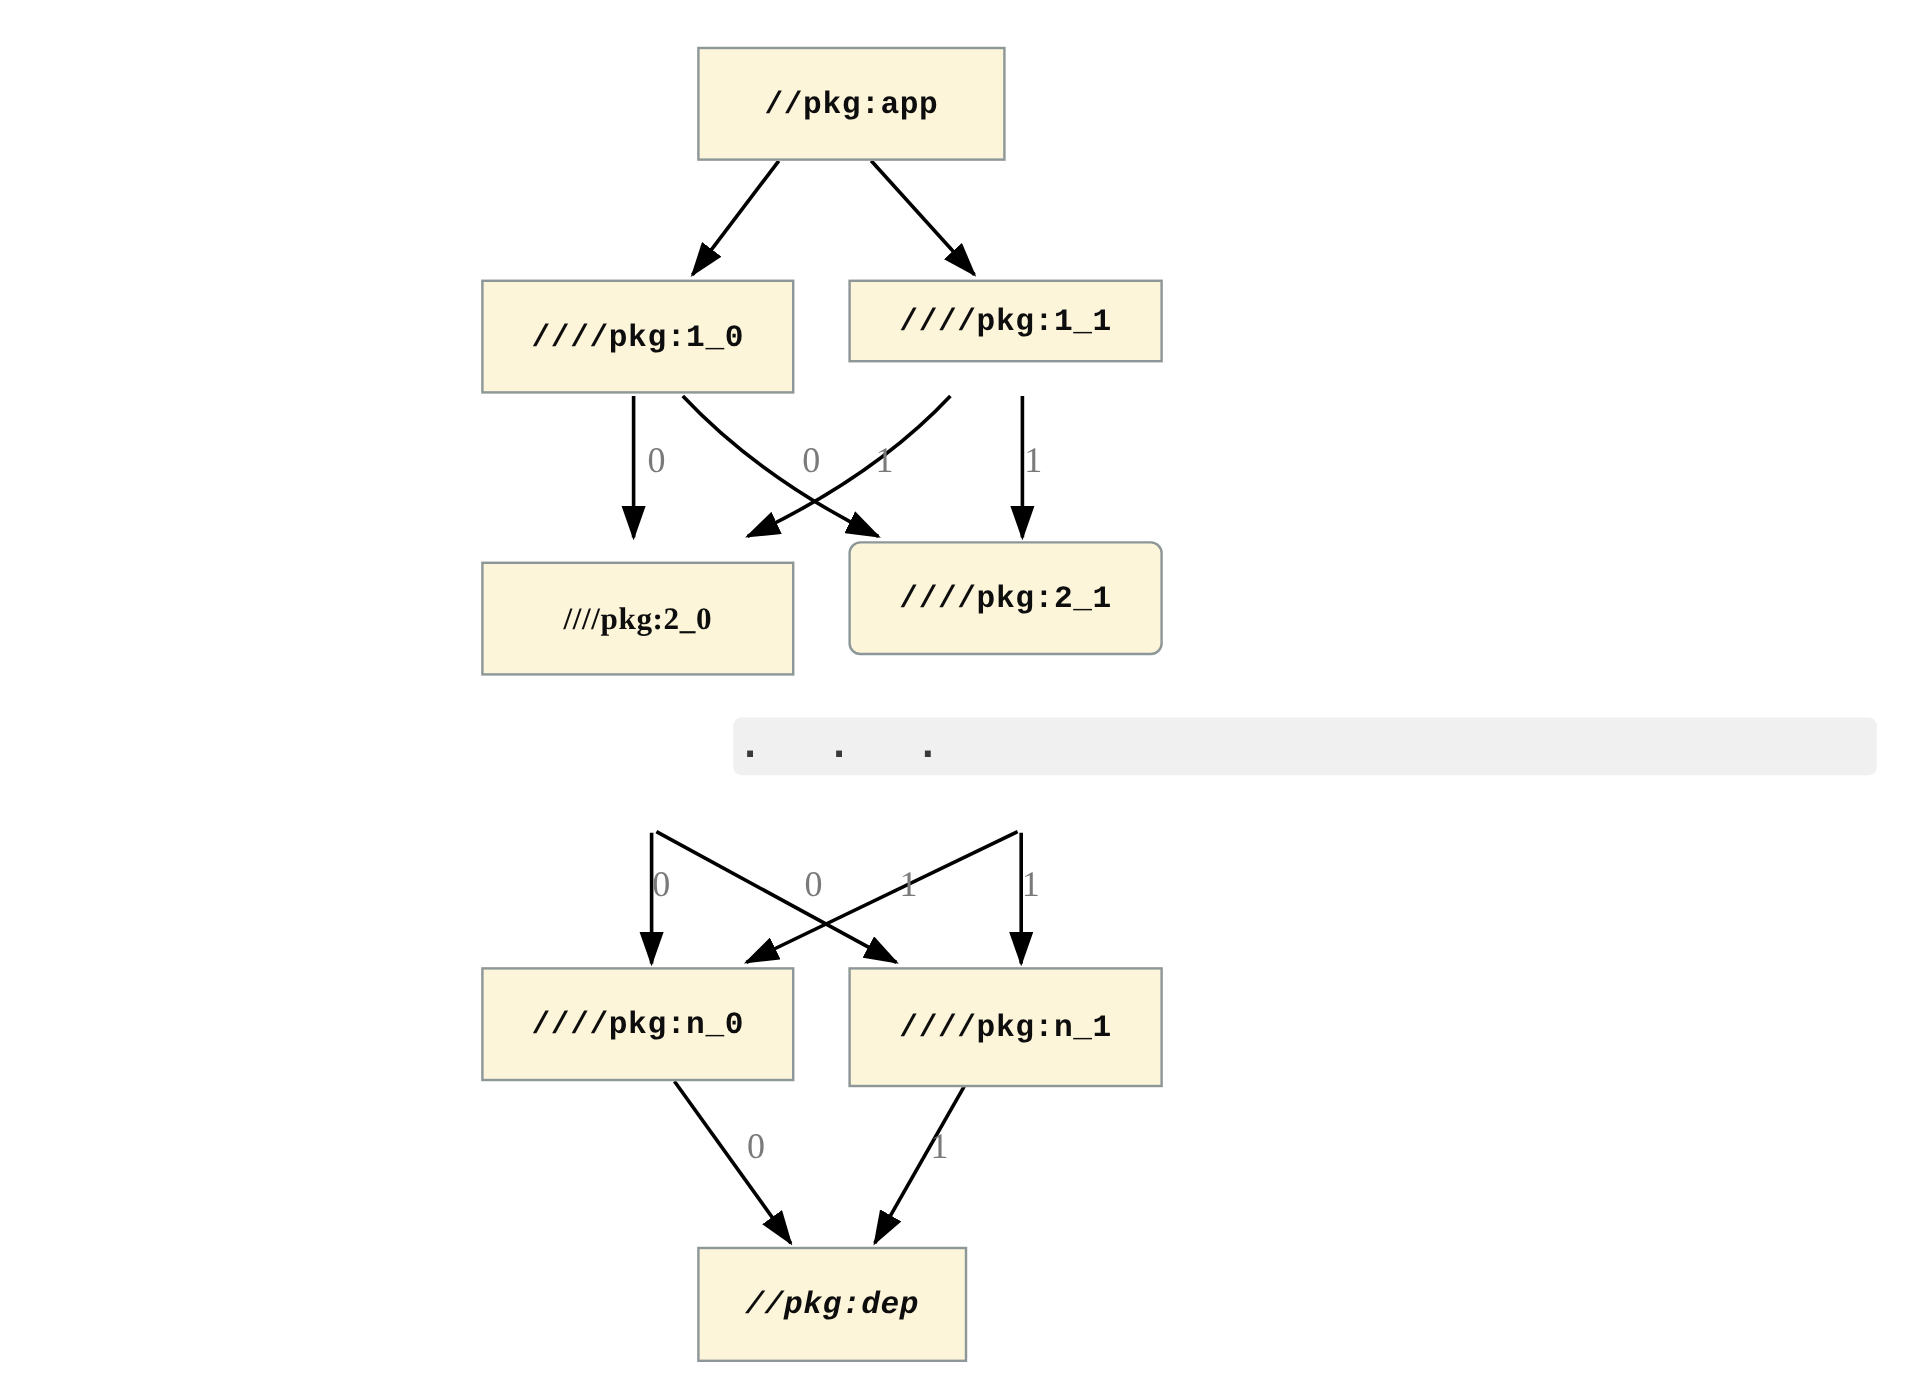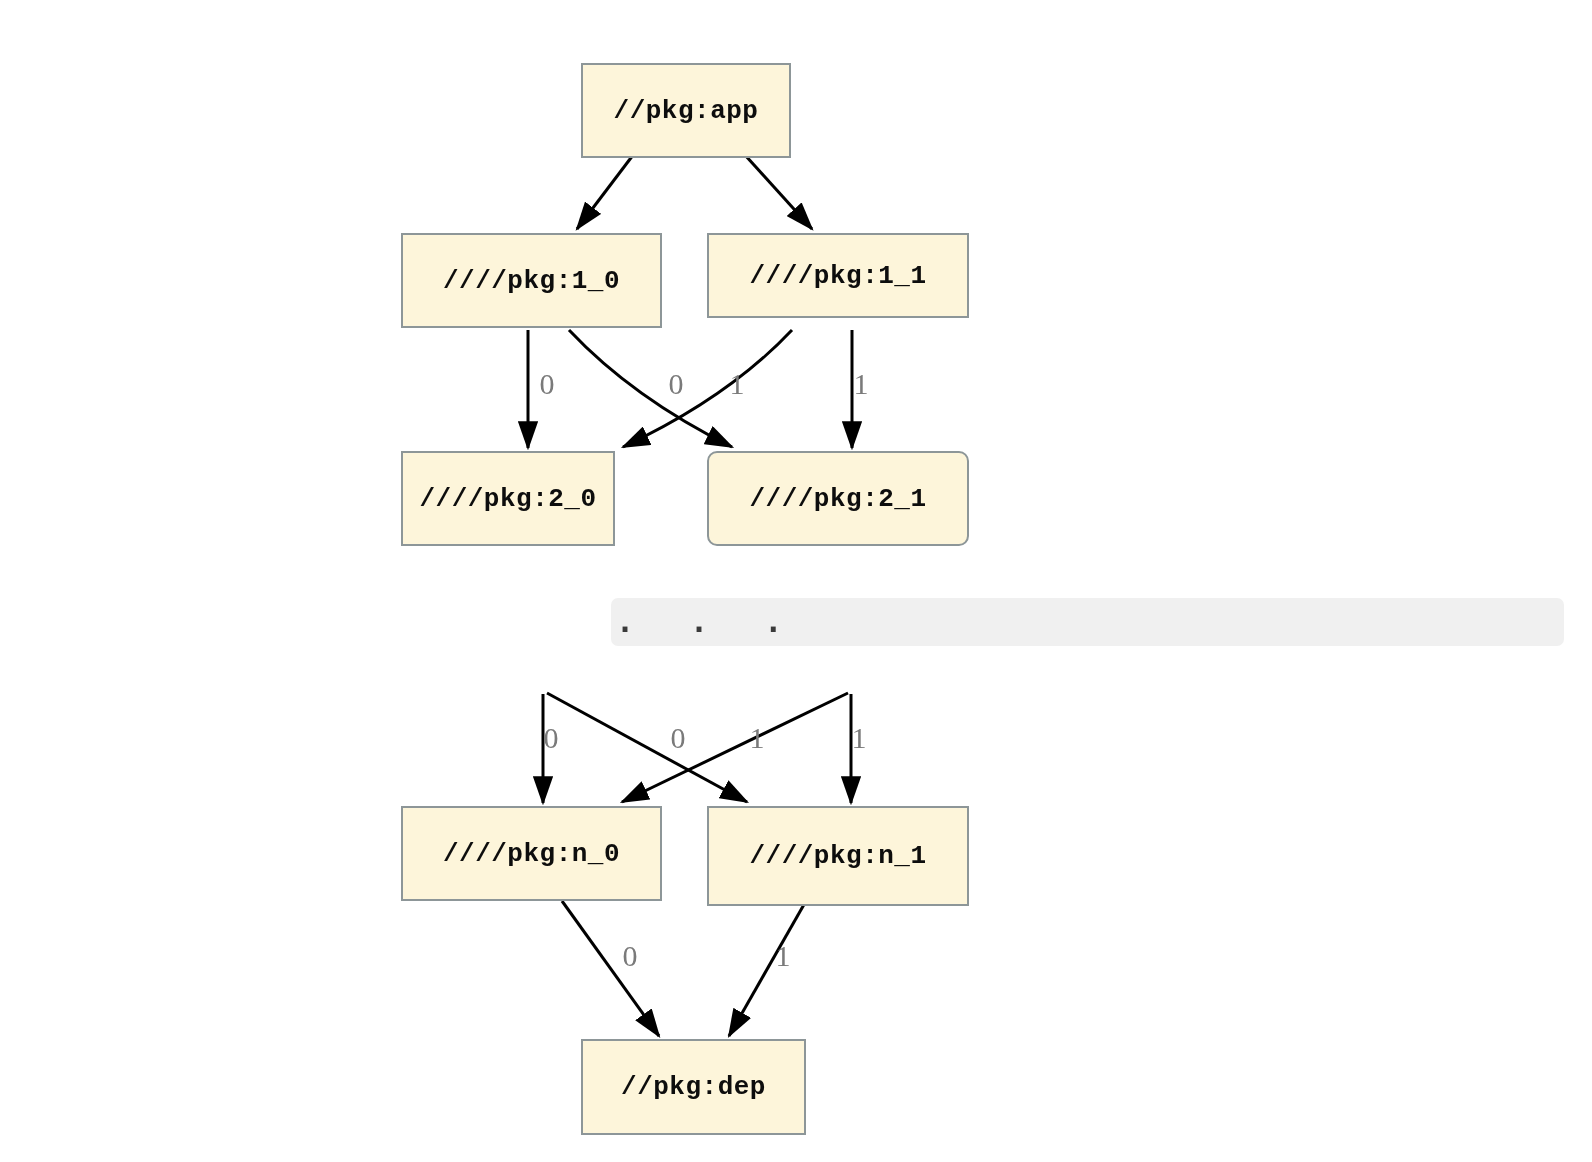--- a/index.html
+++ b/index.html
@@ -90,28 +90,28 @@
         <path d="M 543 694 L 543 803" class="edge" marker-end="url(#arrowhead)"></path>
         <path d="M 547 693 L 747 802" class="edge" marker-end="url(#arrowhead)"></path>
         <path d="M 848 693 L 622 802" class="edge" marker-end="url(#arrowhead)"></path>
         <path d="M 851 694 L 851 803" class="edge" marker-end="url(#arrowhead)"></path>
         <path d="M 562 901 L 659 1036" class="edge" marker-end="url(#arrowhead)"></path>
         <path d="M 806 901 L 729 1036" class="edge" marker-end="url(#arrowhead)"></path>
       </g>
   </svg>
 
   <div id="node-layer">
-      <div class="node" style="left: 581px; top: 39px; width: 210px; height: 95px; margin-top: 24px;">//pkg:app</div>
+      <div class="node" style="left: 581px; top: 39px; width: 257px; height: 95px;">//pkg:app</div>
       <div class="node" style="left: 401px; top: 233px; width: 261px; height: 95px;">////pkg:1_0</div>
-      <div class="node" style="left: 707px; top: 233px; width: 262px; height: 85px;">////pkg:1_1</div>
-      <div class="node" style="left: 401px; top: 451px; width: 214px; height: 95px;">////pkg:2_0</div>
+      <div class="node" style="left: 707px; top: 233px; width: 262px; height: 69px;">////pkg:1_1</div>
+      <div class="node" style="left: 401px; top: 468px; width: 261px; height: 95px; font-family: Liberation Serif, serif;">////pkg:2_0</div>
       <div class="node" style="left: 707px; top: 451px; width: 262px; height: 95px; border-radius: 10px;">////pkg:2_1</div>
       <div class="node" style="left: 401px; top: 806px; width: 261px; height: 95px;">////pkg:n_0</div>
       <div class="node" style="left: 707px; top: 806px; width: 262px; height: 100px;">////pkg:n_1</div>
-      <div class="node" style="left: 581px; top: 1039px; width: 225px; height: 96px;">//pkg:dep</div>
+      <div class="node" style="left: 581px; top: 1039px; width: 225px; height: 96px; font-style: italic;">//pkg:dep</div>
     </div>
 
   <div id="label-layer">
       <span class="edge-label" style="left: 547px; top: 384px;">0</span>
       <span class="edge-label" style="left: 737px; top: 384px;">1</span>
       <span class="edge-label" style="left: 676px; top: 384px;">0</span>
       <span class="edge-label" style="left: 861px; top: 384px;">1</span>
       <span class="edge-label" style="left: 551px; top: 738px;">0</span>
       <span class="edge-label" style="left: 757px; top: 738px;">1</span>
       <span class="edge-label" style="left: 678px; top: 738px;">0</span>

